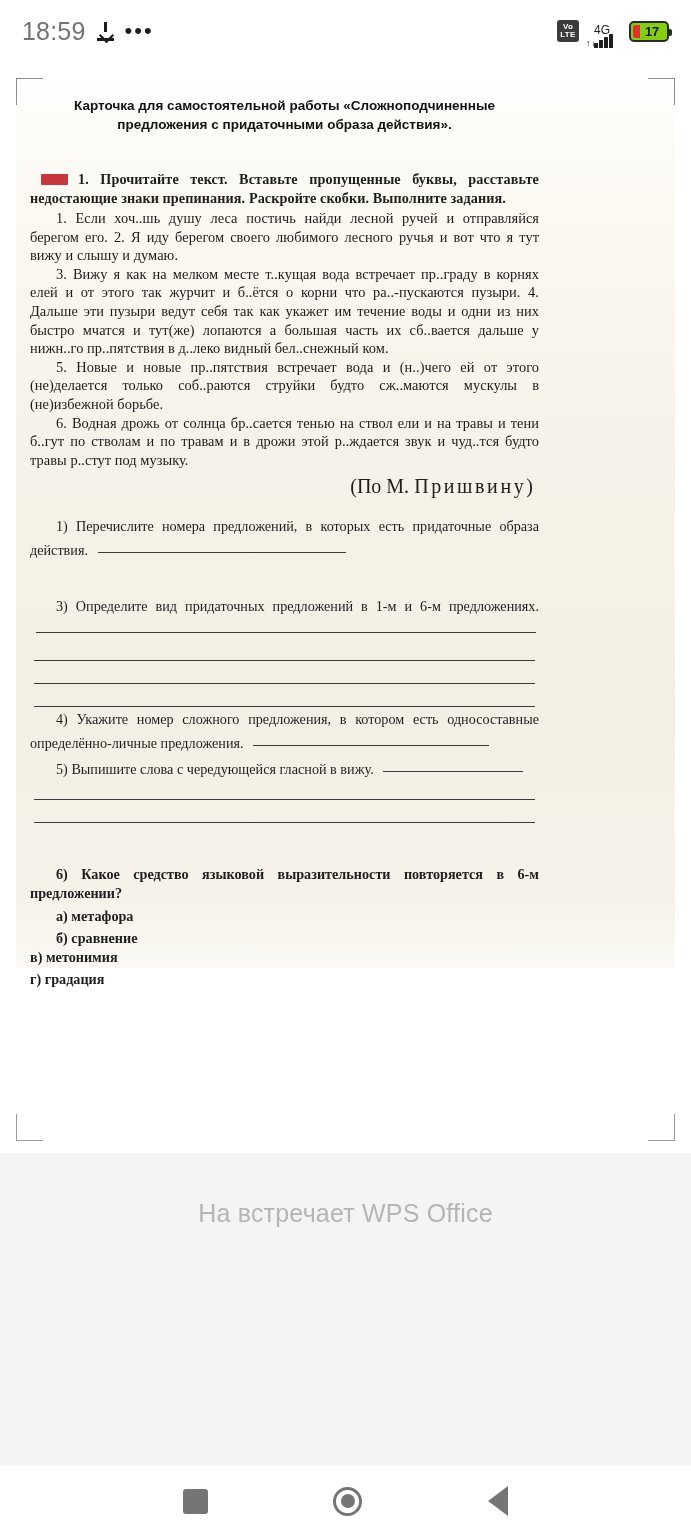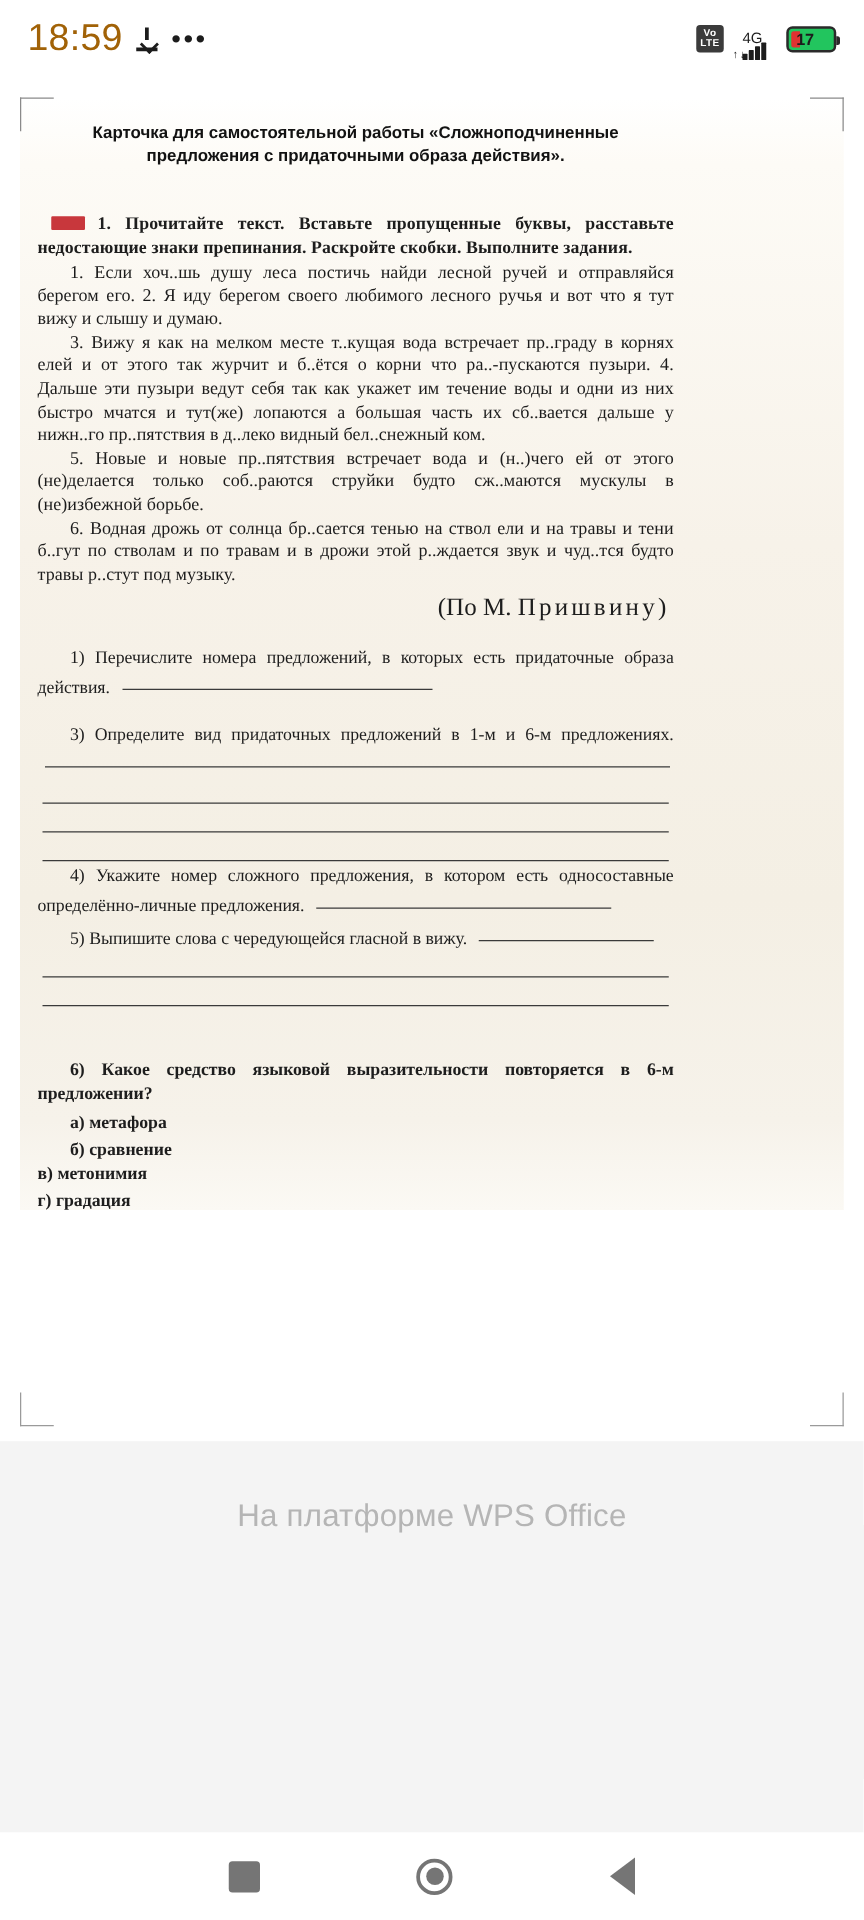--- a/index.html
+++ b/index.html
@@ -12,21 +12,21 @@
   }
 
   
   .statusbar{
     height:62px;width:100%;
     display:flex;align-items:center;justify-content:space-between;
     padding:0 22px;box-sizing:border-box;
     background:#ffffff;
   }
   .sb-left{display:flex;align-items:center;gap:10px;}
-  .sb-time{font-size:30px;color:#a16207;letter-spacing:.2px;font-family:"Liberation Sans",sans-serif;}
+  .sb-time{font-size:25px;color:#737373;letter-spacing:.2px;font-family:"Liberation Sans",sans-serif;}
   .sb-dl{width:19px;height:19px;position:relative;display:inline-block;}
   .sb-dl::before{
     content:"";position:absolute;left:8px;top:0;width:3px;height:10px;background:#1c1c1c;
   }
   .sb-dl::after{
     content:"";position:absolute;left:3.5px;top:6px;width:12px;height:12px;
     border-right:3px solid #1c1c1c;border-bottom:3px solid #1c1c1c;
     transform:rotate(45deg) scale(.72,.72);transform-origin:center;
   }
   .sb-dlbar{position:absolute;left:1px;top:16px;width:17px;height:3px;background:#1c1c1c;}
@@ -43,21 +43,21 @@
   .sig-bars{position:absolute;bottom:1px;left:8px;display:flex;align-items:flex-end;gap:1.5px;}
   .sig-bars i{display:block;width:3.5px;background:#1c1c1c;border-radius:.5px;}
   .sig-bars i:nth-child(1){height:5px;}
   .sig-bars i:nth-child(2){height:8px;}
   .sig-bars i:nth-child(3){height:11px;}
   .sig-bars i:nth-child(4){height:14px;}
   .sig-arrows{position:absolute;bottom:1px;left:0px;display:flex;gap:1px;}
   .sig-arrows span{font-size:9px;color:#1c1c1c;line-height:9px;}
   .battery{
     position:relative;width:40px;height:21px;border:2px solid #2a2a2a;border-radius:5px;
-    display:flex;align-items:center;justify-content:flex-start;box-sizing:border-box;background:#22c55e;
+    display:flex;align-items:center;justify-content:center;box-sizing:border-box;background:#84cc16;
   }
   .battery::after{
     content:"";position:absolute;right:-5px;top:6px;width:3px;height:7px;
     background:#2a2a2a;border-radius:0 2px 2px 0;
   }
   .bat-fill{position:absolute;left:2px;top:2px;bottom:2px;width:7px;background:#e03131;border-radius:2px 0 0 2px;}
   .bat-num{position:relative;font-size:13px;color:#1c1c1c;font-weight:bold;letter-spacing:-.3px;padding-left:6px;}
 
   
   .doc{
@@ -225,21 +225,21 @@
     </div>
 
     <div class="attrib"><span>(По М. </span><span class="spaced">Пришвину</span><span>)</span></div>
 
     <div class="q q-gap">
       <span>1)</span>
       <span>Перечислите номера предложений, в которых есть придаточные образа действия.</span>
       <span class="qline" style="width:248px"></span>
     </div>
 
-    <div class="q q-gap" style="margin-top:14px">
+    <div class="q q-gap" style="margin-top:32px">
       <span>3)</span>
       <span>Определите вид придаточных предложений в 1-м и 6-м предложениях.</span>
       <span class="qline" style="width:500px"></span>
     </div>
     <div class="blankline" style="margin-top:18px"></div>
     <div class="blankline" style="margin-top:22px"></div>
     <div class="blankline" style="margin-top:22px"></div>
 
     <div class="q" style="">
       <span>4)</span>
@@ -266,21 +266,21 @@
           <span class="opt">в) метонимия</span>
           <span class="opt">г) градация</span>
         </div>
       </div>
     </div>
 
   </div>
 </div>
 
 <div class="wmband">
-  <span class="wmtext">На платформе WPS Office</span>
+  <span class="wmtext">На встречает WPS Office</span>
 </div>
 
 <div class="navbar">
   <span class="nav-square"></span>
   <span class="nav-home">
       <i></i>
     </span>
   <span class="nav-back"></span>
 </div>
 

